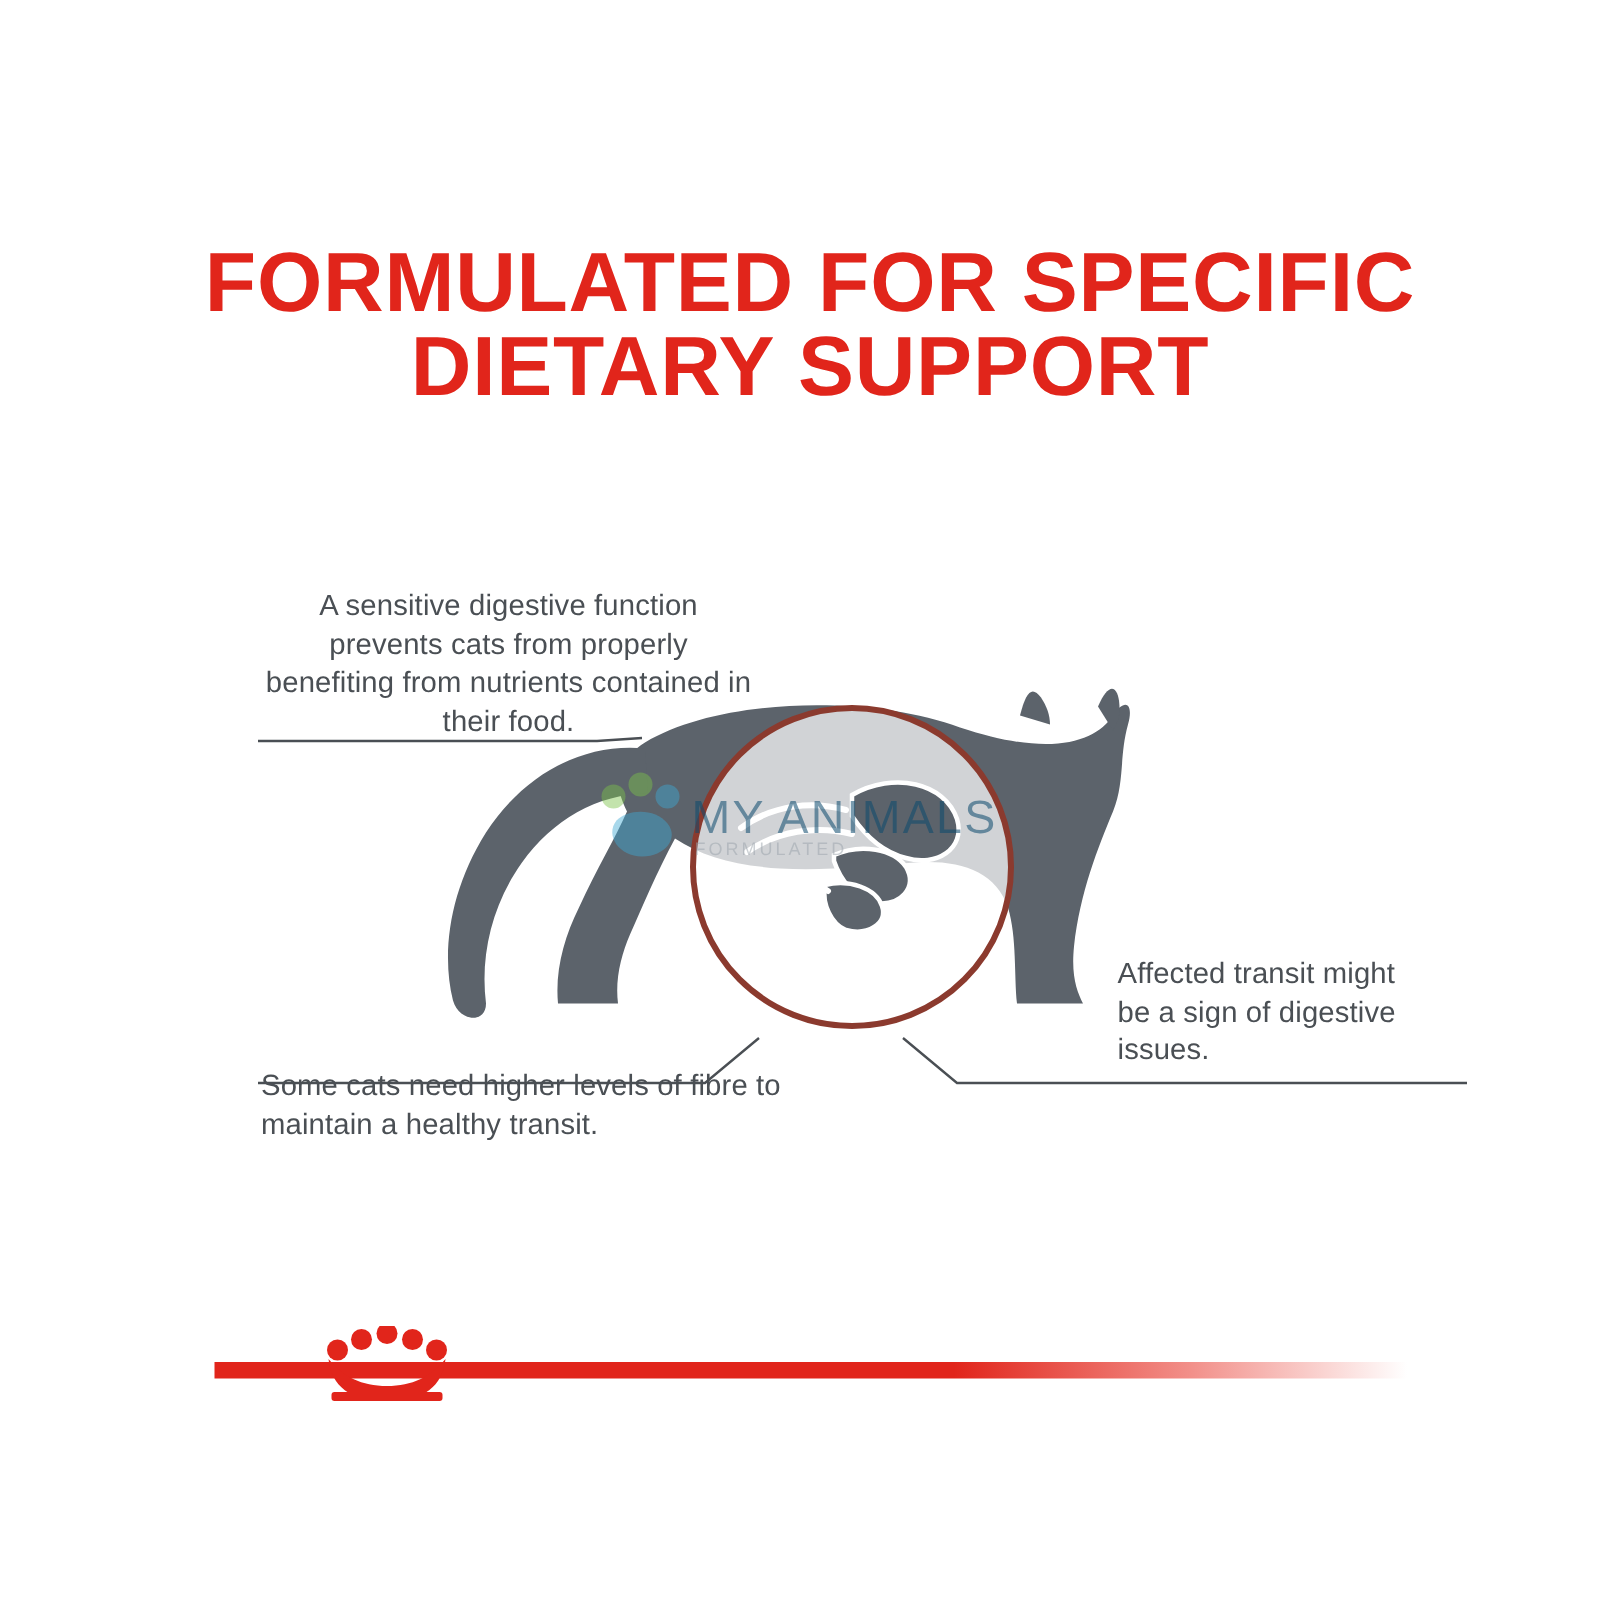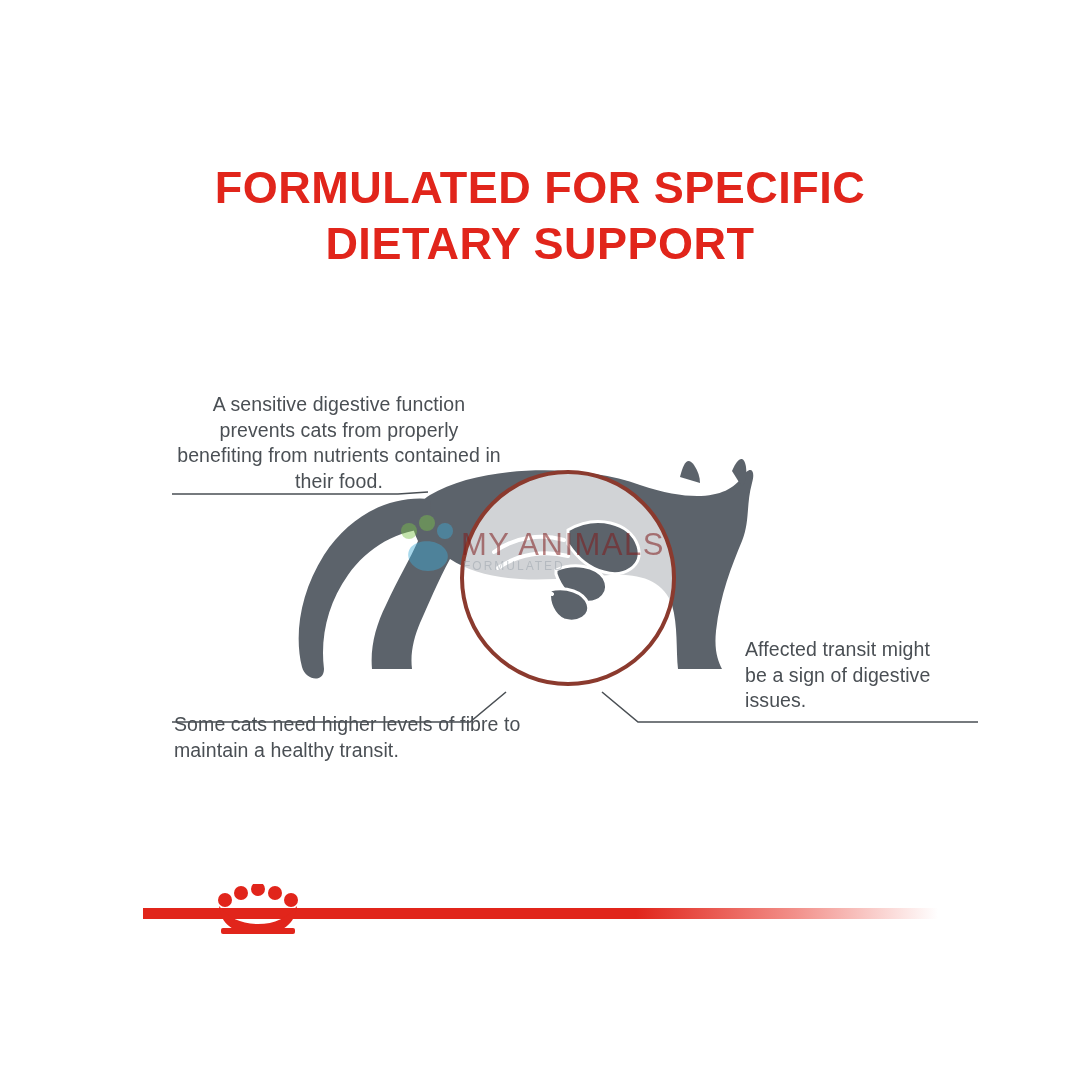--- a/index.html
+++ b/index.html
@@ -25,21 +25,21 @@
 
   
   .headline {
     position: absolute;
     left: 0;
     top: 160px;
     width: 1080px;
     text-align: center;
     color: #e1251b;
     font-weight: bold;
-    font-size: 45px;
+    font-size: 56px;
     line-height: 56px;
     letter-spacing: 0.5px;
   }
   .headline .l1 { display: block; }
   .headline .l2 { display: block; }
 
   
   .callout {
     position: absolute;
     color: #4a4f54;
@@ -105,21 +105,21 @@
     left: 393px;
     top: 505px;
     width: 300px;
     height: 85px;
     pointer-events: none;
   }
   .wm-text {
     position: absolute;
     left: 68px;
     top: 22px;
-    color: #7f1d1d;
+    color: #0c4a6e;
     opacity: 0.55;
     font-size: 31px;
     letter-spacing: 1.5px;
     font-family: "Liberation Sans", sans-serif;
   }
   .wm-sub {
     position: absolute;
     left: 70px;
     top: 54px;
     color: #9aa3ab;

